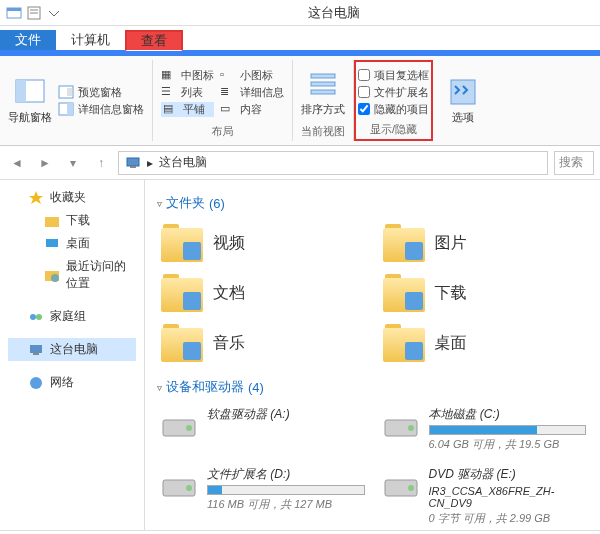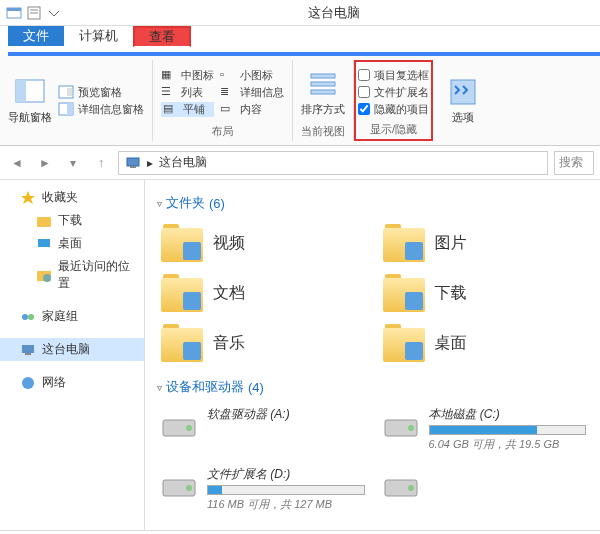--- a/index.html
+++ b/index.html
@@ -3,21 +3,21 @@
 <meta charset="utf-8">
 <style>
 * { margin: 0; padding: 0; box-sizing: border-box; font-family: "Microsoft YaHei", sans-serif; }
 body { background: #fff; font-size: 12px; color: #333; width: 600px; }
 
 .titlebar { height: 26px; display: flex; align-items: center; border-bottom: 1px solid #ddd; }
 .titlebar .qat { display: flex; gap: 4px; padding: 0 6px; align-items: center; }
 .qat-icon { width: 16px; height: 16px; display: flex; align-items: center; justify-content: center; }
 .titlebar .title { flex: 1; text-align: center; font-size: 13px; }
 
-.tabs { height: 30px; display: flex; align-items: flex-start; border-bottom: 4px solid #3b82f6; margin-left: 8px; }
+.tabs { height: 30px; display: flex; align-items: flex-end; border-bottom: 6px solid #3b82f6; }
 .tab { padding: 0 14px; display: flex; align-items: center; font-size: 13px; cursor: pointer; border: 1px solid transparent; }
 .tab.file { background: #2b7cd3; color: #fff; }
 .tab.active { border: 2px solid #d33; border-bottom: 1px solid #fff; margin-bottom: -1px; background: #ef4444; }
 
 .ribbon { height: 90px; display: flex; border-bottom: 1px solid #ccc; background: #fafafa; padding: 4px 0; }
 .ribbon-group { border-right: 1px solid #ddd; padding: 2px 8px; display: flex; flex-direction: column; }
 .ribbon-group-body { flex: 1; display: flex; align-items: center; gap: 6px; }
 .ribbon-group-title { text-align: center; font-size: 11px; color: #666; padding-top: 2px; }
 .ribbon-col { display: flex; flex-direction: column; gap: 2px; }
 .ribbon-item { display: flex; align-items: center; gap: 4px; font-size: 11px; color: #444; white-space: nowrap; }
@@ -27,21 +27,21 @@
 .chk { width: 12px; height: 12px; }
 .highlight-box { border: 2px solid #d33; padding: 2px; }
 .rb-small-icon { width: 16px; height: 14px; display: inline-flex; }
 
 .addressbar { height: 34px; display: flex; align-items: center; gap: 6px; padding: 4px 6px; border-bottom: 1px solid #ddd; }
 .nav-btn { width: 22px; height: 22px; border-radius: 2px; display: flex; align-items: center; justify-content: center; color: #888; }
 .breadcrumb { flex: 1; height: 24px; border: 1px solid #ccc; display: flex; align-items: center; padding: 0 6px; gap: 6px; font-size: 12px; }
 .search-box { width: 40px; height: 24px; border: 1px solid #ccc; display: flex; align-items: center; padding: 0 4px; color: #888; font-size: 12px; }
 
 .body { display: flex; height: 350px; }
-.nav-tree { width: 145px; border-right: 1px solid #ddd; padding: 6px 0; overflow: hidden; }
+.nav-tree { width: 145px; border-right: 1px solid #ddd; padding: 6px 8px; overflow: hidden; }
 .tree-item { display: flex; align-items: center; gap: 6px; padding: 3px 8px 3px 20px; font-size: 12px; }
 .tree-item.sub { padding-left: 36px; }
 .tree-item.selected { background: #d0e7ff; }
 .tree-sec { margin-bottom: 10px; }
 .tree-icon { width: 16px; height: 16px; flex-shrink: 0; }
 
 .content { flex: 1; padding: 8px 12px; overflow: auto; }
 .section-header { display: flex; align-items: center; gap: 4px; font-size: 13px; color: #1a6fc4; margin: 6px 0 8px; }
 .section-header .arrow { color: #666; font-size: 10px; }
 .folder-grid { display: grid; grid-template-columns: 1fr 1fr; gap: 4px 12px; margin-bottom: 12px; }
@@ -383,20 +383,25 @@
               <div class="drive-fill" style="width:9%"></div>
             </div>
     <div class="drive-stats">116 MB 可用，共 127 MB</div>
   </div>
         </div>
         <div class="drive-item">
           <svg class="drive-icon" viewBox="0 0 40 36">
             <rect x="4" y="14" width="32" height="16" rx="2" fill="#d0d0d0" stroke="#999"></rect>
             <ellipse cx="30" cy="22" rx="3" ry="3" fill="#8c8"></ellipse>
           </svg>
+  <div class="drive-info">
+    <div class="drive-name">DVD 驱动器 (E:)</div>
+    <div class="drive-name" style="font-size:11px">IR3_CCSA_X86FRE_ZH-CN_DV9</div>
+    <div class="drive-stats">0 字节 可用，共 2.99 GB</div>
+  </div>
         </div>
       </div>
   </div>
 </div>
 
 <div class="statusbar">
   
 </div>
 
 </body></html>

